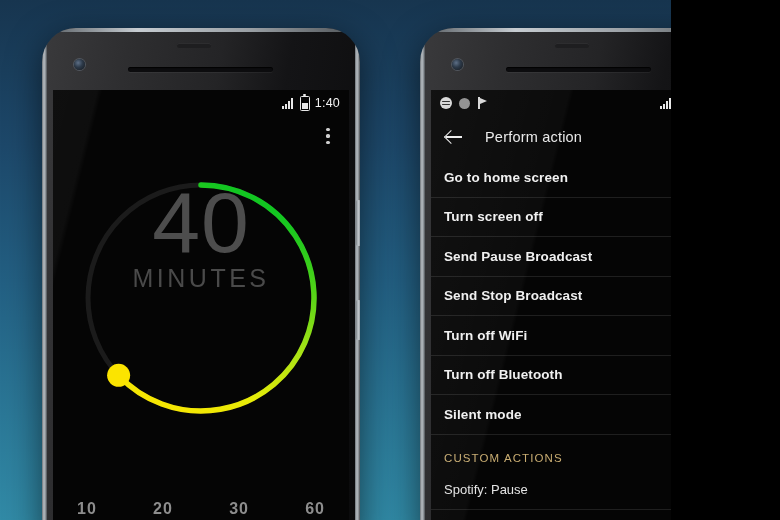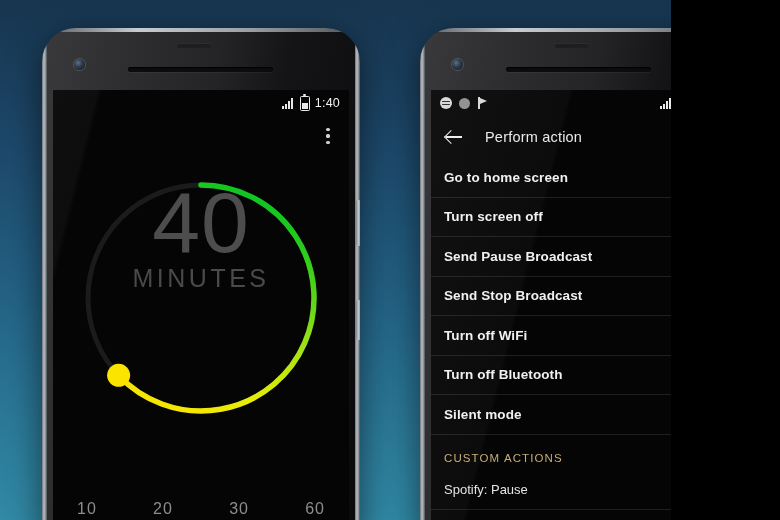--- a/index.html
+++ b/index.html
@@ -94,21 +94,21 @@
             display:flex;flex-direction:column;align-items:center;justify-content:center;gap:3px;}
   .overflow span{width:3.2px;height:3.2px;border-radius:50%;background:#cfcfcf;display:block;}
   .ring-wrap{position:absolute;left:0;right:0;top:56px;height:300px;}
   .ring-wrap svg{display:block;margin:0 auto;}
   .ring-center{position:absolute;left:0;right:0;top:96px;text-align:center;pointer-events:none;}
   .big-num{font-size:86px;line-height:.84;color:#4d4d4d;font-weight:300;letter-spacing:1px;
            font-family:"Liberation Sans", sans-serif;}
   .unit{font-size:25px;color:#4a4a4a;letter-spacing:3.5px;font-weight:300;margin-top:6px;}
   .ticks{position:absolute;left:0;right:0;bottom:22px;display:flex;justify-content:space-between;
          padding:0 24px;box-sizing:border-box;}
-  .tick{color:#8d8d8d;font-size:16px;font-weight:400;letter-spacing:1px;cursor:pointer;text-align:center;}
+  .tick{color:#8d8d8d;font-size:16px;font-weight:700;letter-spacing:1px;cursor:pointer;text-align:center;}
 
   
   .toolbar{position:absolute;left:0;right:0;top:26px;height:42px;display:flex;align-items:center;
            padding-left:12px;box-sizing:border-box;z-index:22;}
   .back-ico{width:22px;height:22px;position:relative;cursor:pointer;flex:0 0 auto;}
   .back-ico:before{content:"";position:absolute;left:3px;top:10.2px;width:16px;height:1.7px;background:#ededed;}
   .back-ico:after{content:"";position:absolute;left:3px;top:6px;width:9px;height:9px;
                   border-left:1.7px solid #ededed;border-bottom:1.7px solid #ededed;transform:rotate(45deg);}
   .toolbar-title{color:#e9e9e9;font-size:14.5px;margin-left:20px;letter-spacing:.2px;}
   .list{position:absolute;left:0;right:0;top:68px;bottom:0;z-index:22;}

